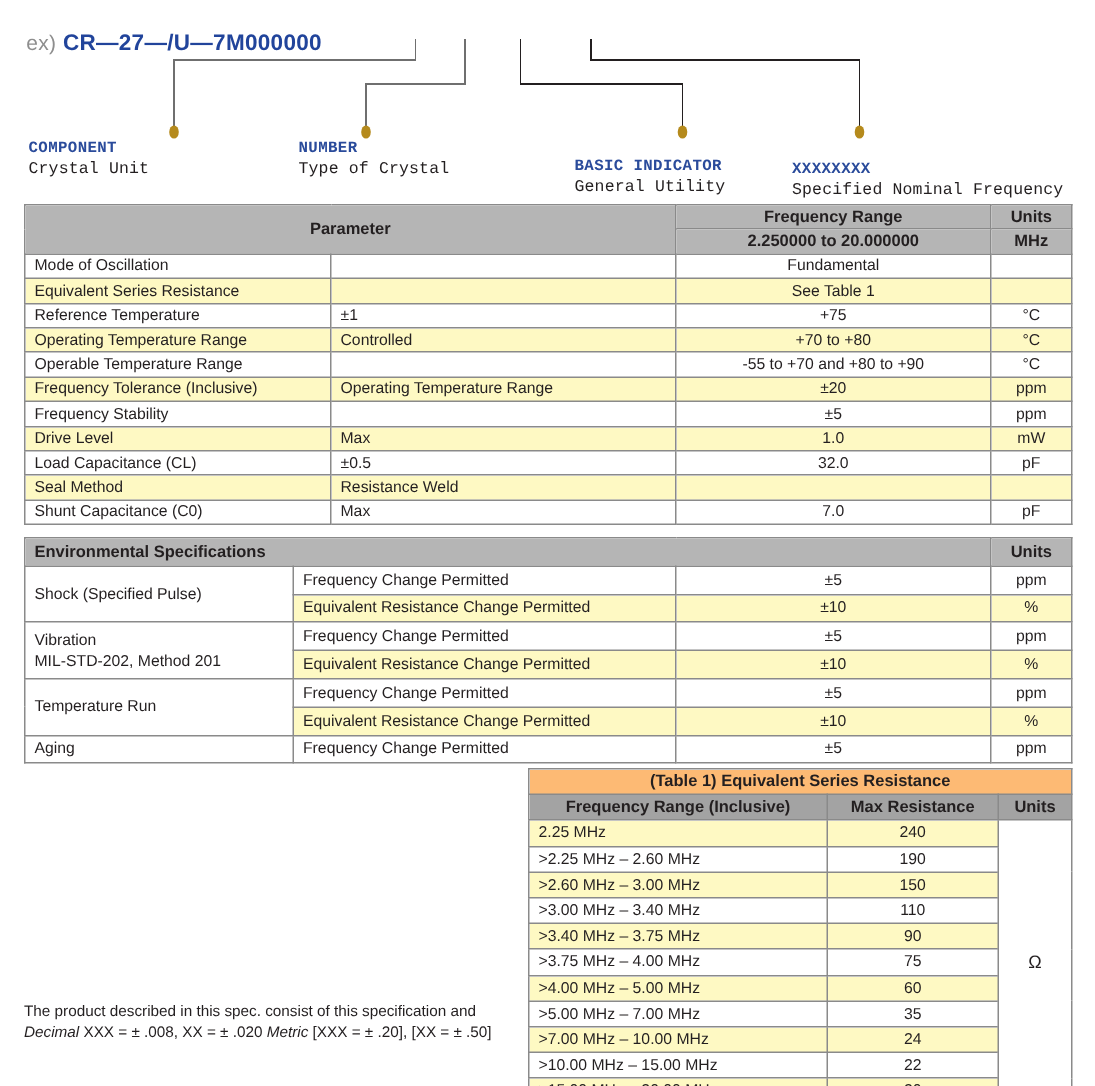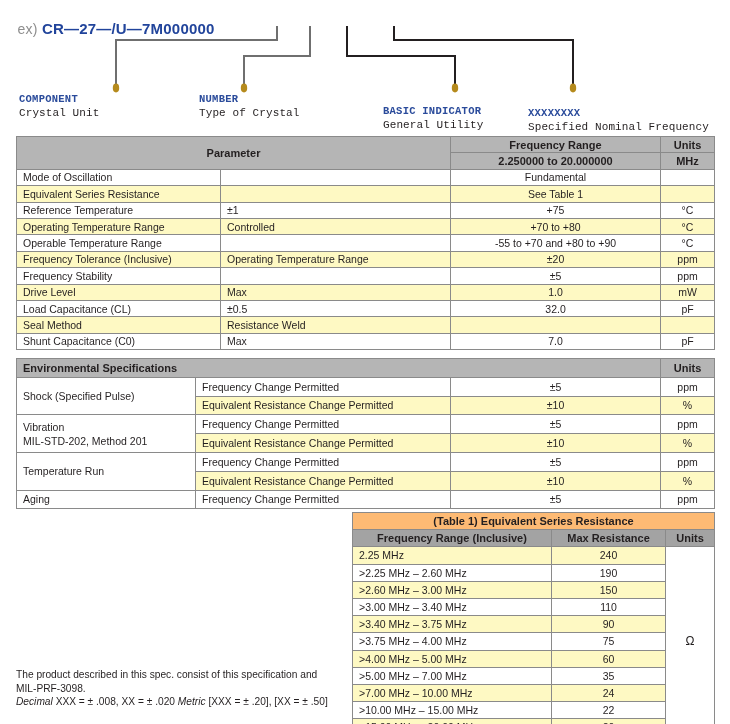--- a/index.html
+++ b/index.html
@@ -331,17 +331,16 @@
       </tr>
       <tr>
         <td class="lft alt">&gt;15.00 MHz – 20.00 MHz</td>
         <td class="ctr alt">20</td>
       </tr>
     </tbody>
 </table>
 
 <div id="footnote">
   <div>The product described in this spec. consist of this specification and</div>
-  <div>MIL-PRF-3098.</div>
   <div>
     <span class="ital">Decimal</span><span> XXX = ± .008, XX = ± .020  </span><span class="ital">Metric</span><span> [XXX = ± .20], [XX = ± .50]</span>
   </div>
 </div>
 
 </body></html>

